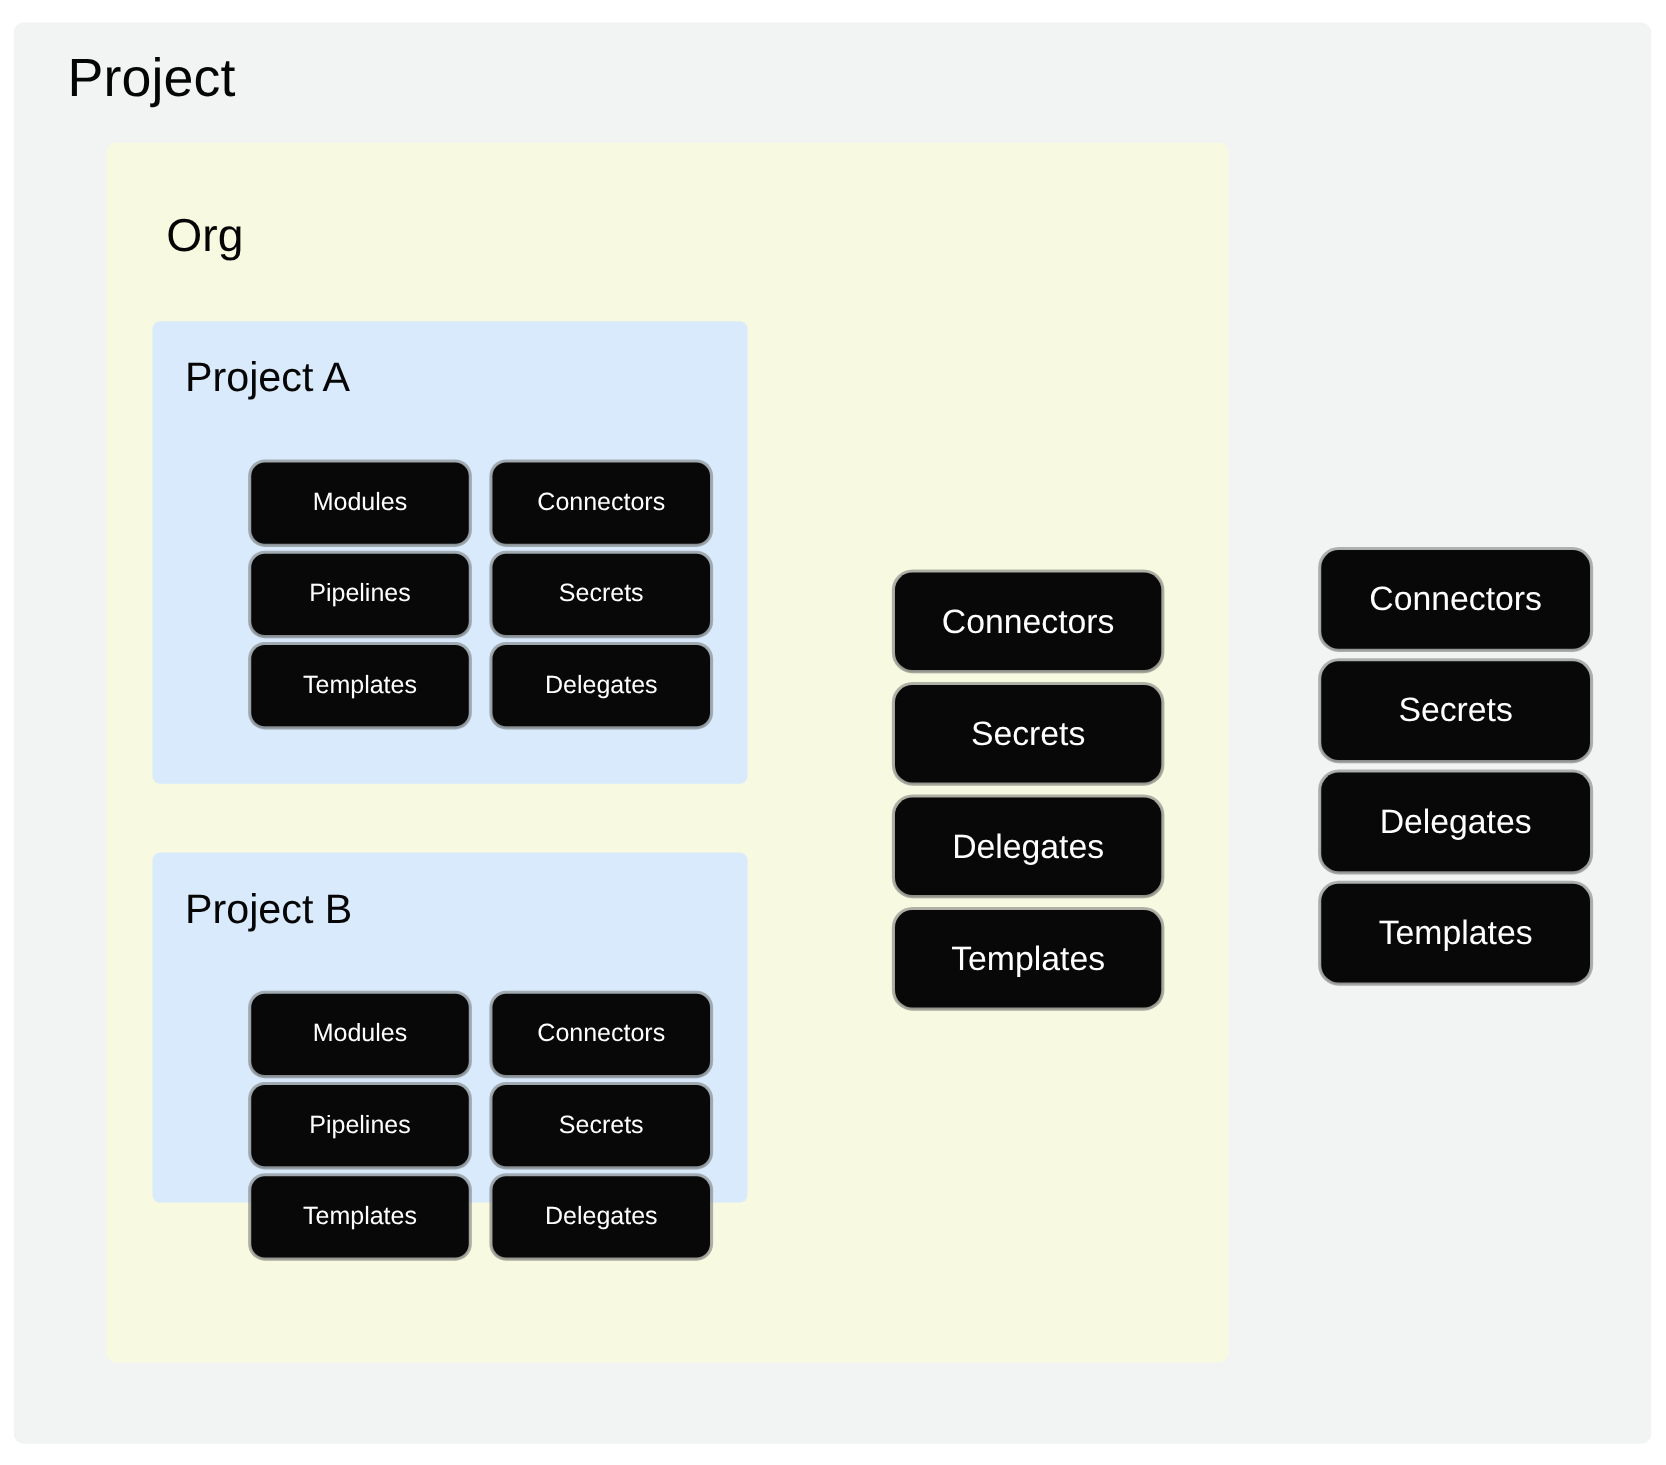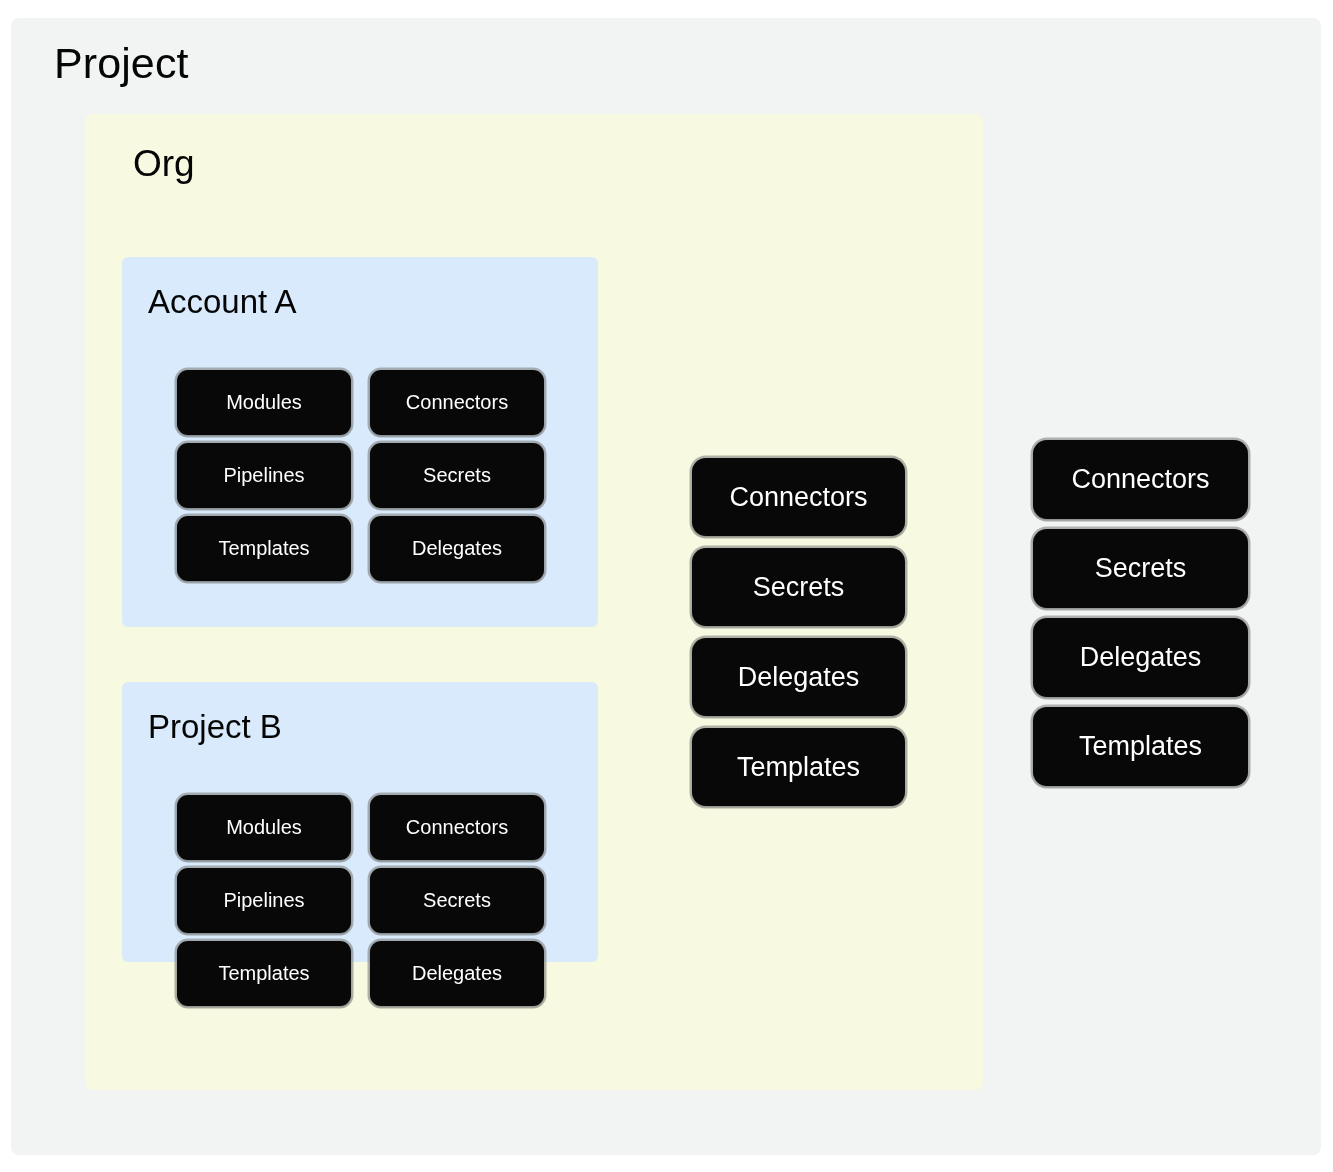--- a/index.html
+++ b/index.html
@@ -51,21 +51,21 @@
     top: 96px;
     width: 898px;
     height: 976px;
     background: #f7f9e0;
     border-radius: 8px;
     box-sizing: border-box;
   }
   .org-title {
     position: absolute;
     left: 48px;
-    top: 31px;
+    top: 56px;
     font-size: 37px;
     line-height: 1.05;
     color: #050505;
     font-weight: 400;
     white-space: nowrap;
   }
 
   
   .project-panel {
     position: absolute;
@@ -104,20 +104,21 @@
     color: #ffffff;
     display: flex;
     align-items: center;
     justify-content: center;
     border-radius: 12px;
     box-shadow: 0 1px 2px rgba(0,0,0,0.22),
                 0 0 0 2.5px rgba(120,120,120,0.55);
     box-sizing: border-box;
     text-align: left;
     user-select: none;
+    margin-left: 24px;
   }
   .chip-sm {
     width: 174px;
     height: 65px;
     font-size: 20px;
     border-radius: 11px;
   }
 
   
   .org-column {
@@ -158,21 +159,21 @@
 
   <div class="account-panel">
 
     <div class="account-title">Project</div>
 
     <div class="org-panel">
 
       <div class="org-title">Org</div>
 
       <div class="project-panel project-a">
-        <div class="project-title">Account A</div>
+        <div class="project-title">Project A</div>
         <div class="project-grid">
           <div class="chip chip-sm">Modules</div>
           <div class="chip chip-sm">Connectors</div>
           <div class="chip chip-sm">Pipelines</div>
           <div class="chip chip-sm">Secrets</div>
           <div class="chip chip-sm">Templates</div>
           <div class="chip chip-sm">Delegates</div>
         </div>
       </div>
 

